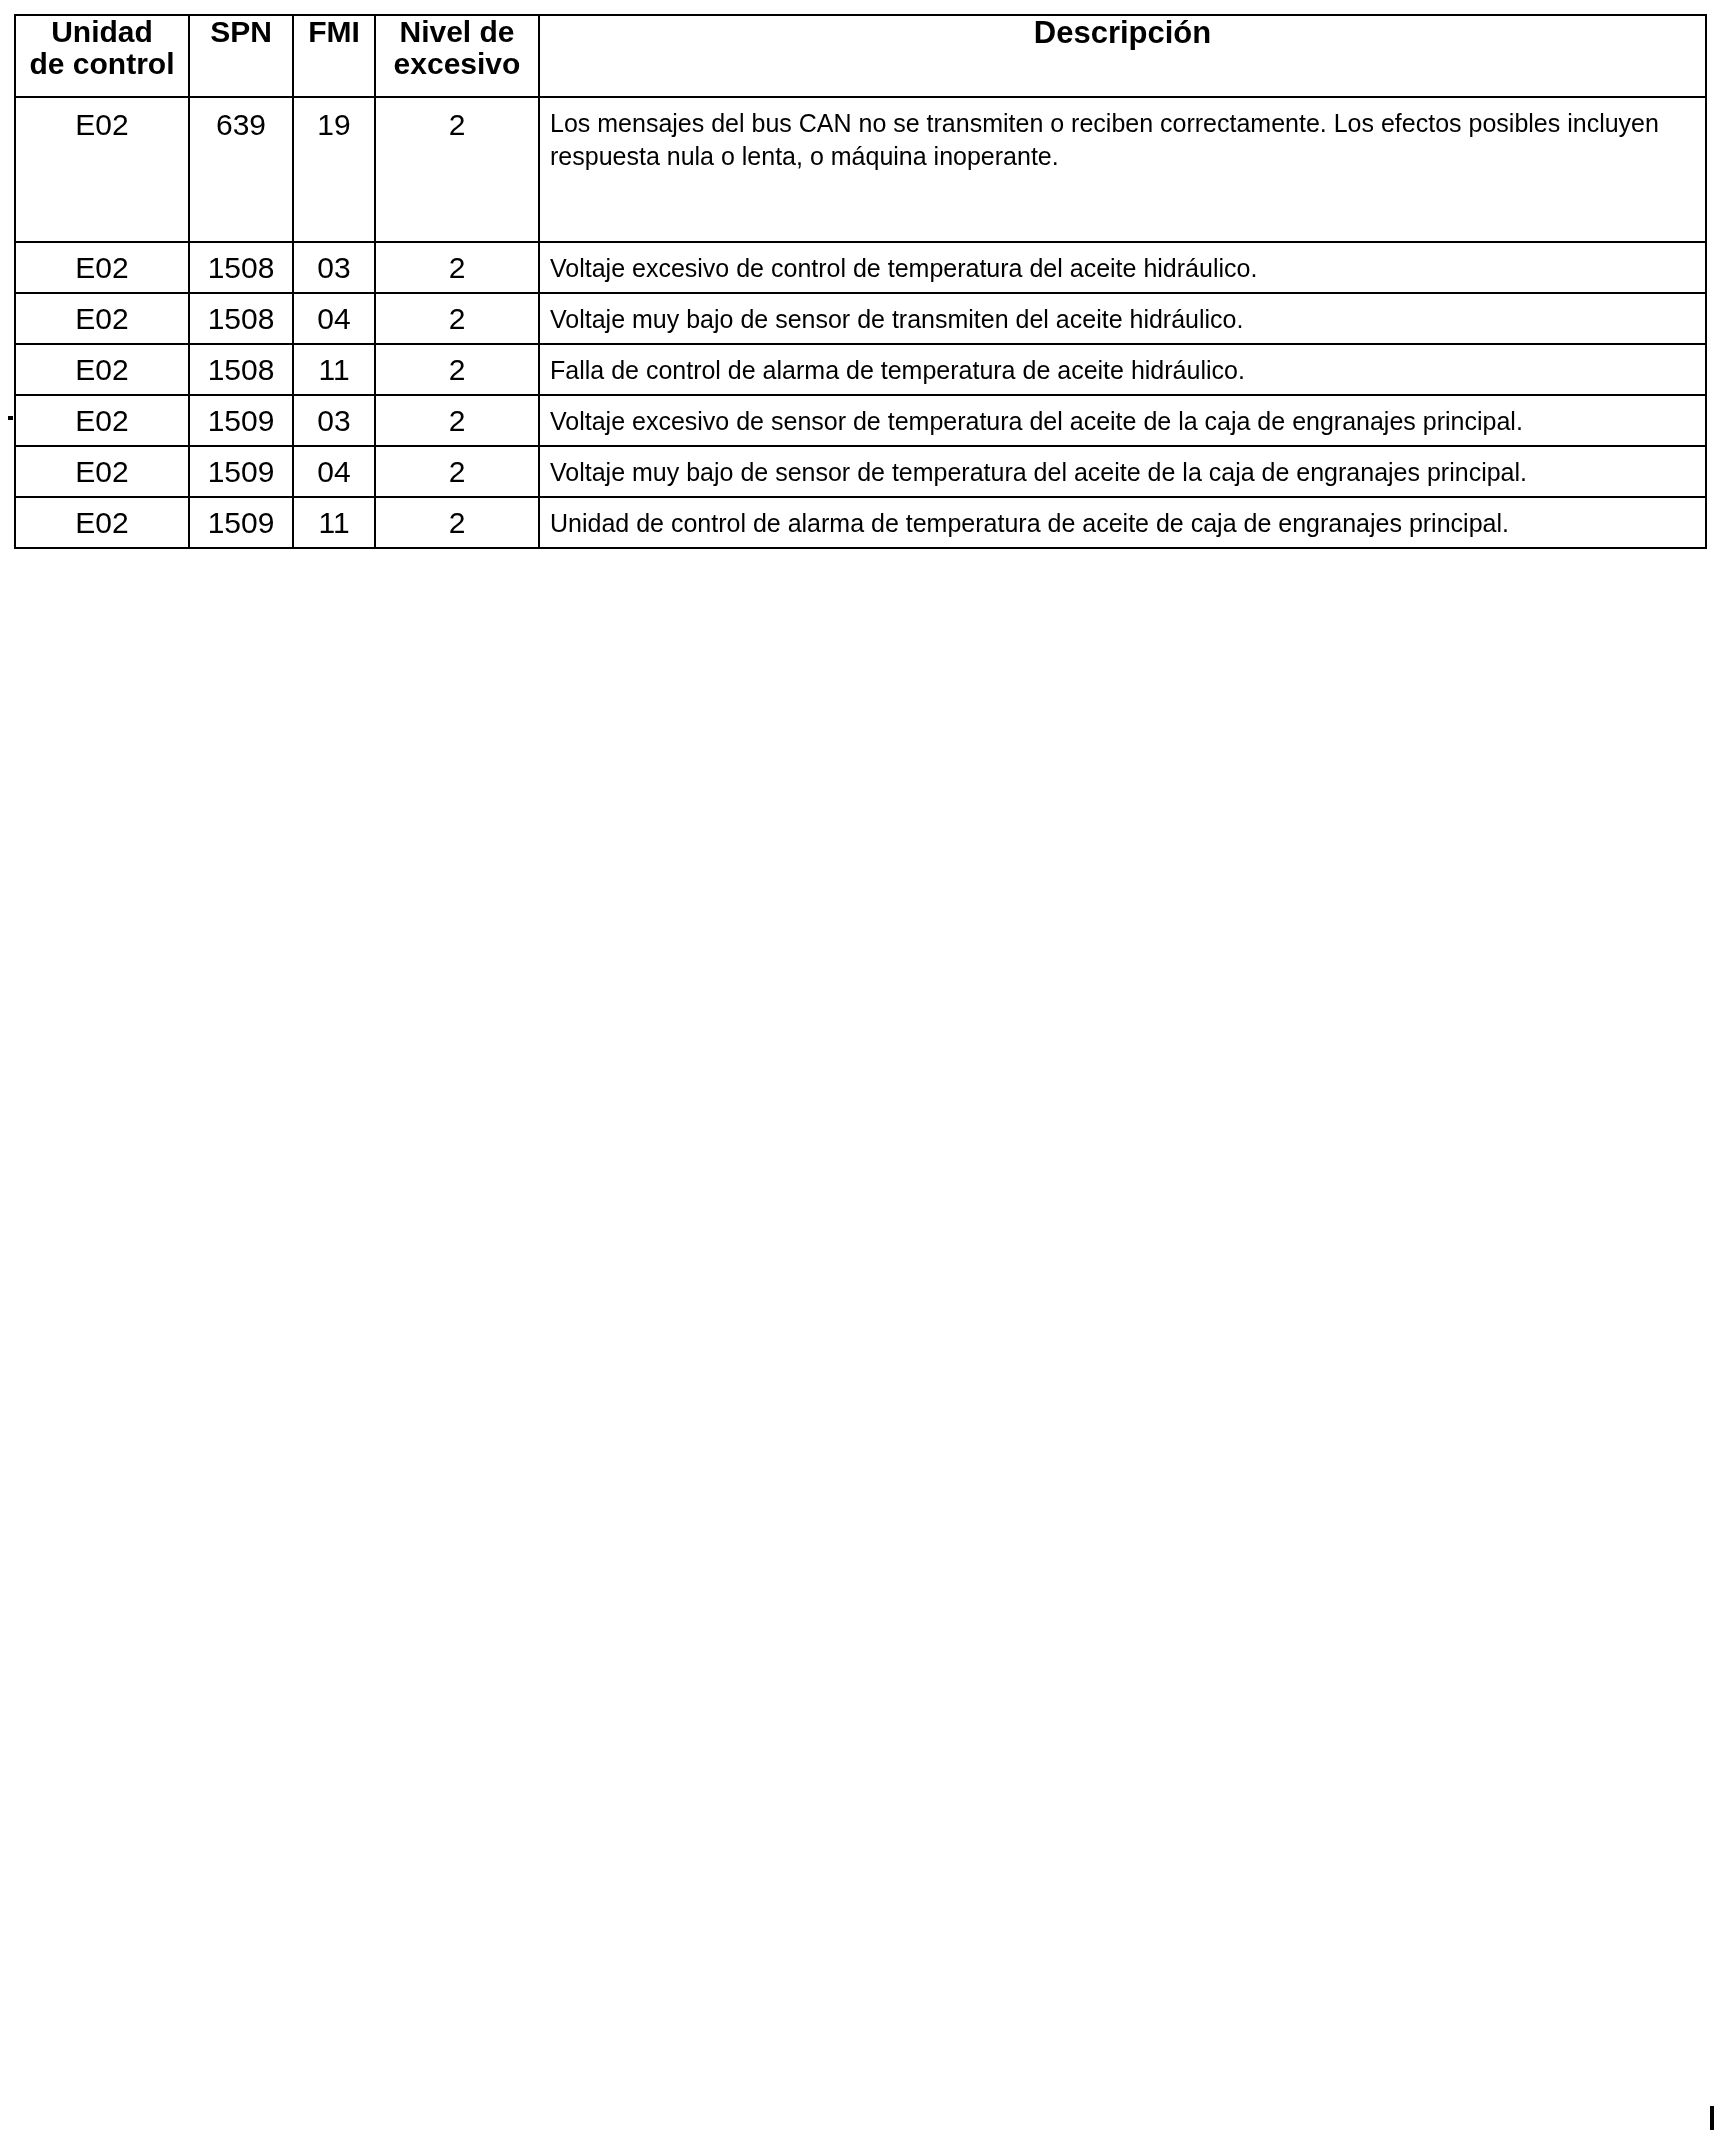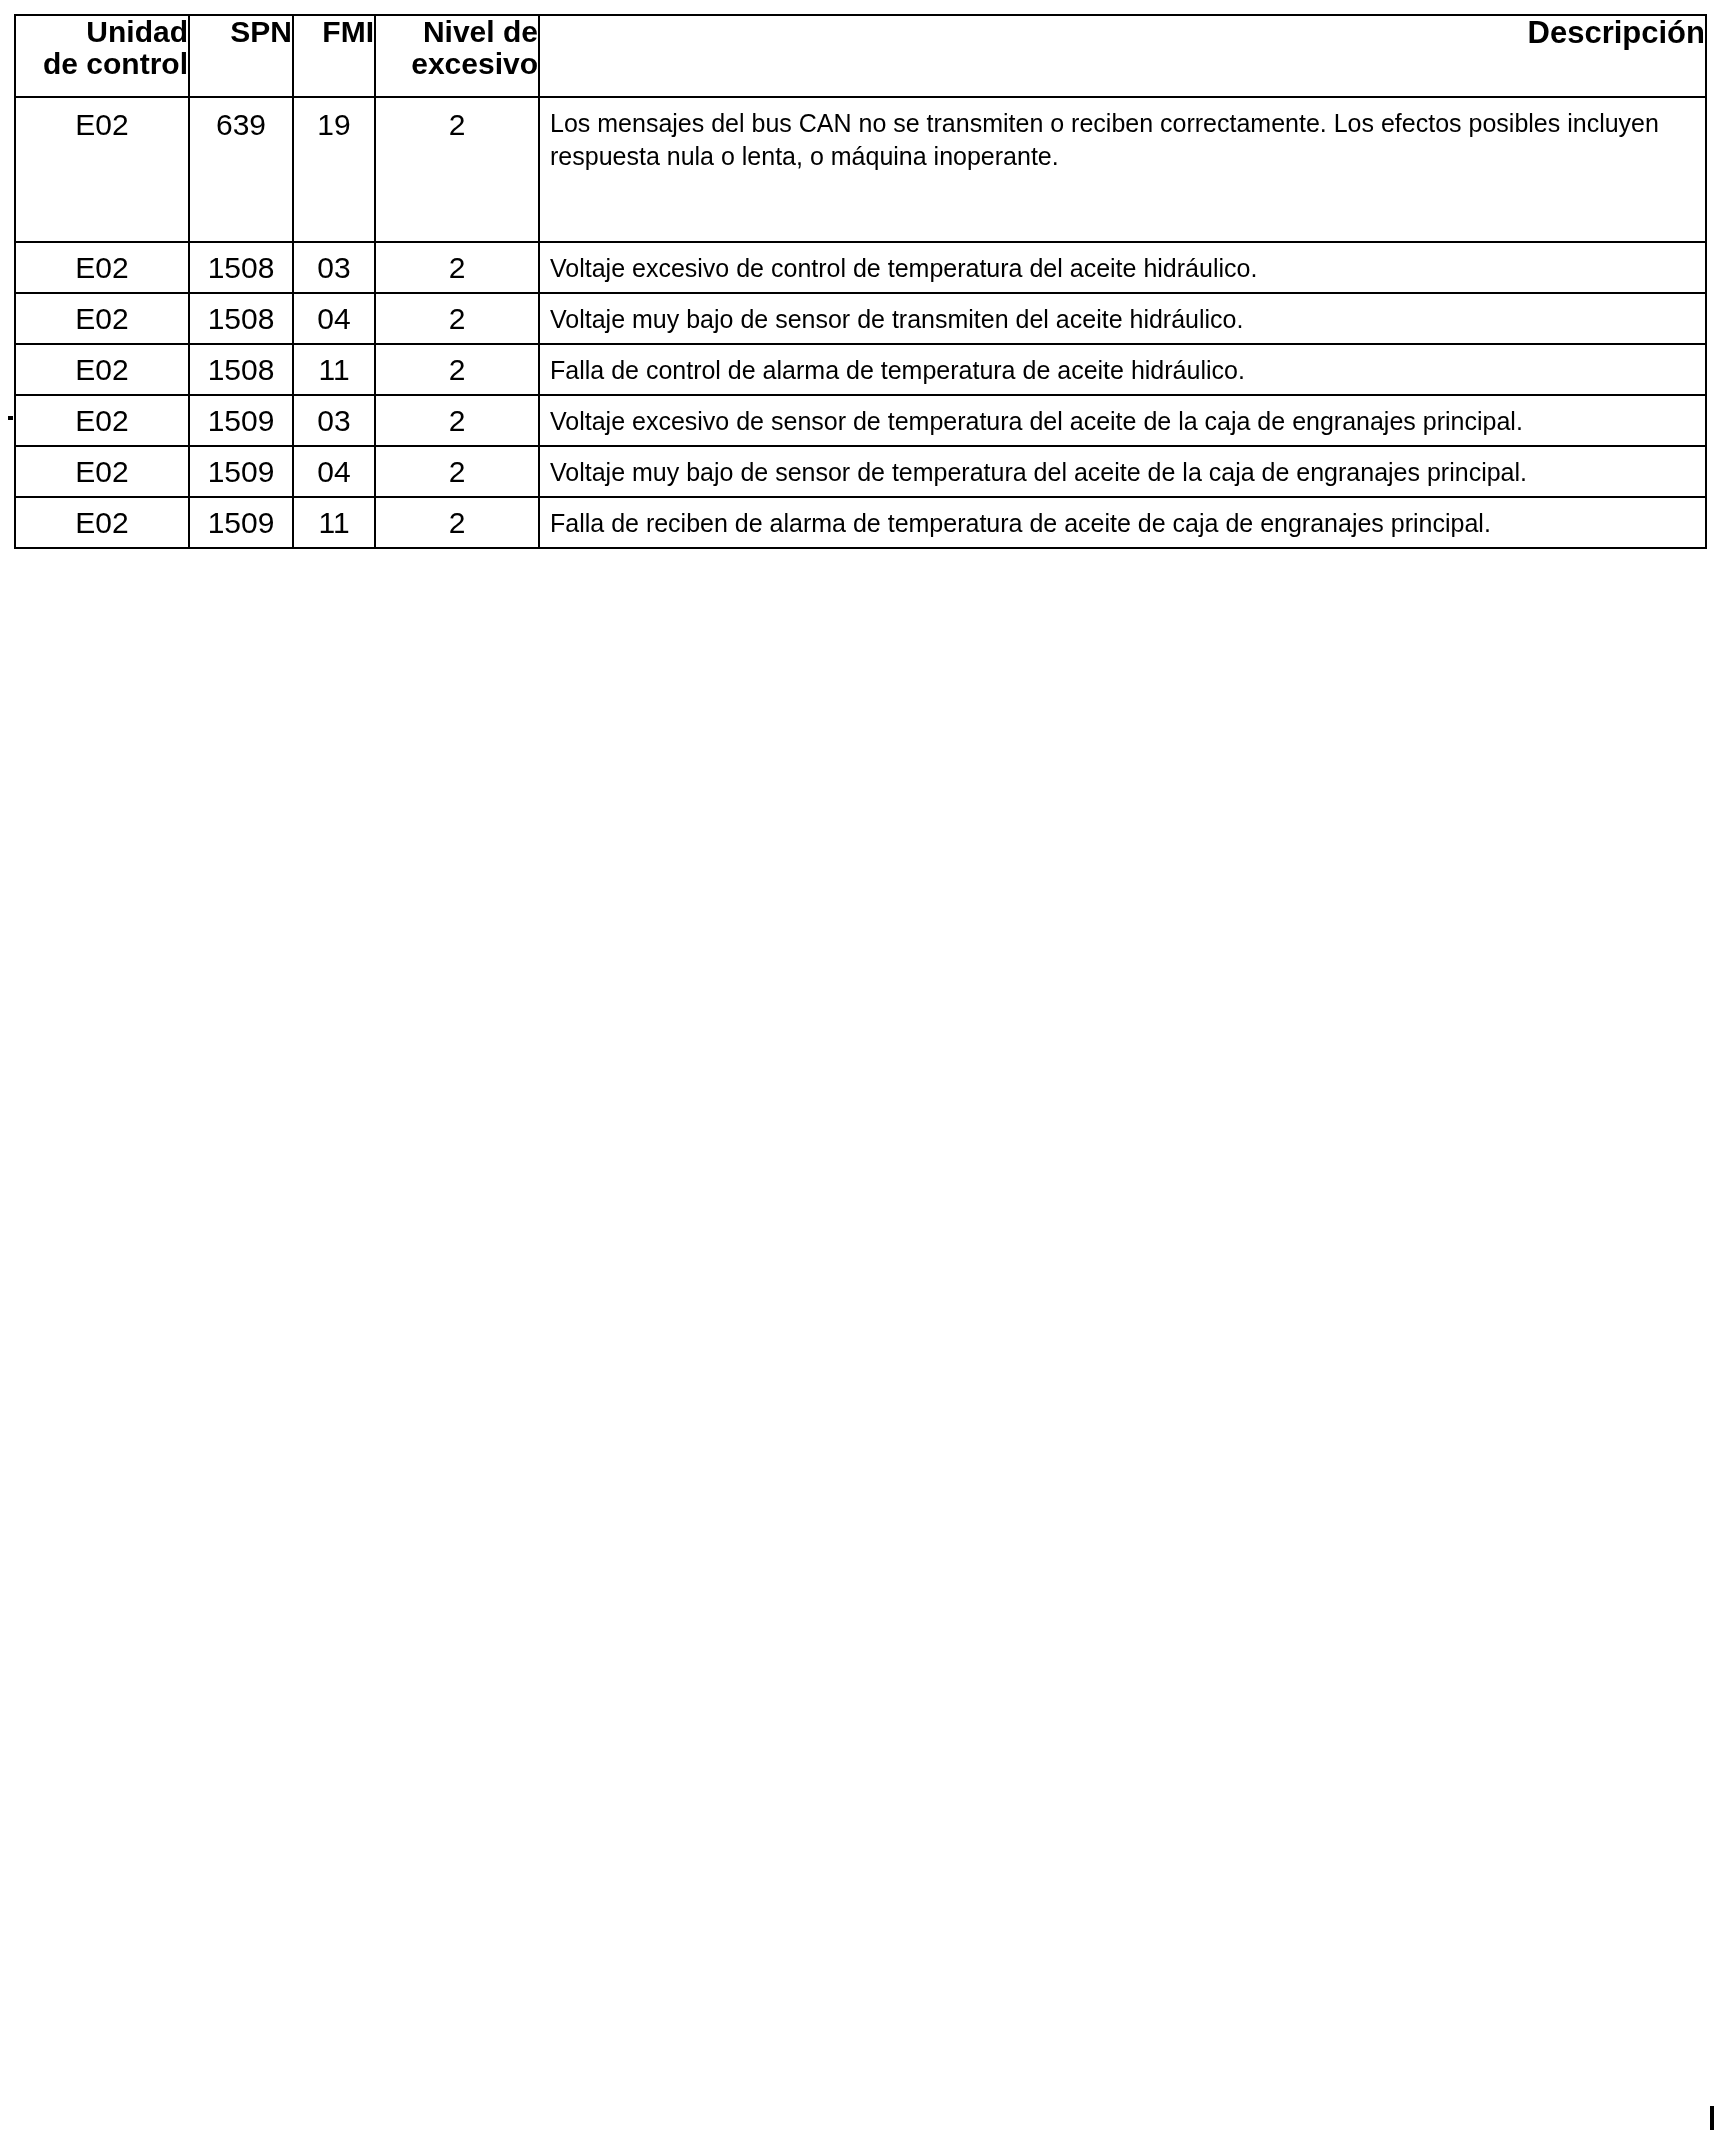--- a/index.html
+++ b/index.html
@@ -37,21 +37,21 @@
   col.c-unit   { width: 174px; }
   col.c-spn    { width: 104px; }
   col.c-fmi    { width: 82px; }
   col.c-prio   { width: 164px; }
   col.c-desc   { width: 1167px; }
 
   thead th {
     font-weight: bold;
     font-size: 30px;
     line-height: 1.07;
-    text-align: right;
+    text-align: center;
     vertical-align: middle;
     padding: 6px 2px 8px 2px;
     height: 82px;
     box-sizing: border-box;
   }
   thead th.desc-head {
     font-size: 31px;
   }
 
   tbody td {
@@ -167,19 +167,19 @@
         <td class="code">1509</td>
         <td class="code">04</td>
         <td class="code">2</td>
         <td class="desc">Voltaje muy bajo de sensor de temperatura del aceite de la caja de engranajes principal.</td>
       </tr>
       <tr>
         <td class="code">E02</td>
         <td class="code">1509</td>
         <td class="code">11</td>
         <td class="code">2</td>
-        <td class="desc">Falla de reciben de alarma de temperatura de aceite de caja de engranajes principal.</td>
+        <td class="desc">Unidad de control de alarma de temperatura de aceite de caja de engranajes principal.</td>
       </tr>
     </tbody>
   </table>
 
 </div>
 
 
 </body></html>

